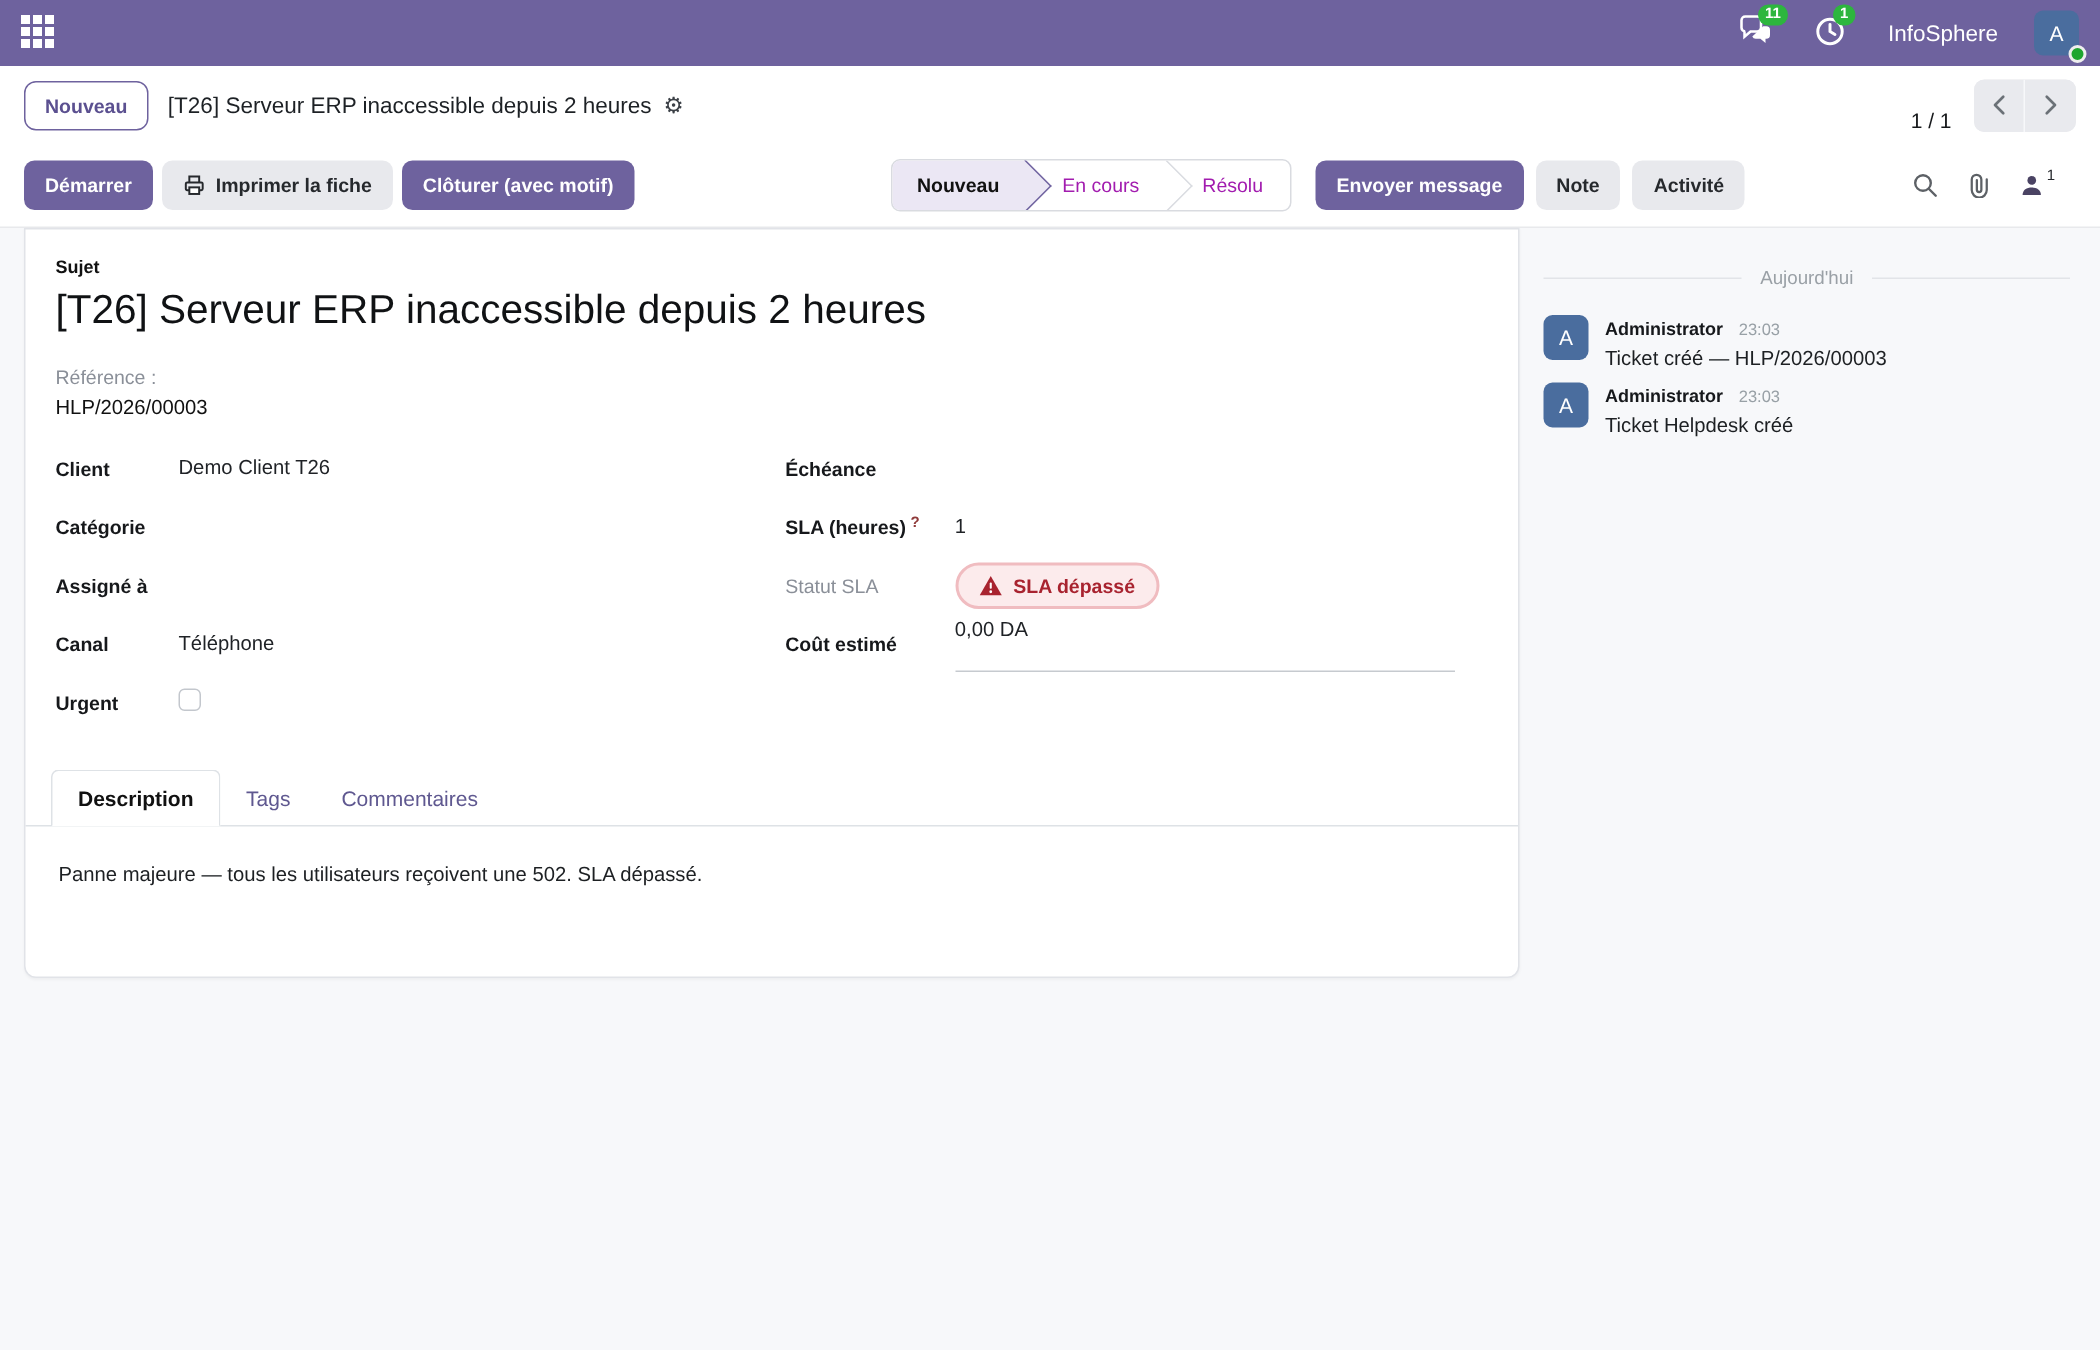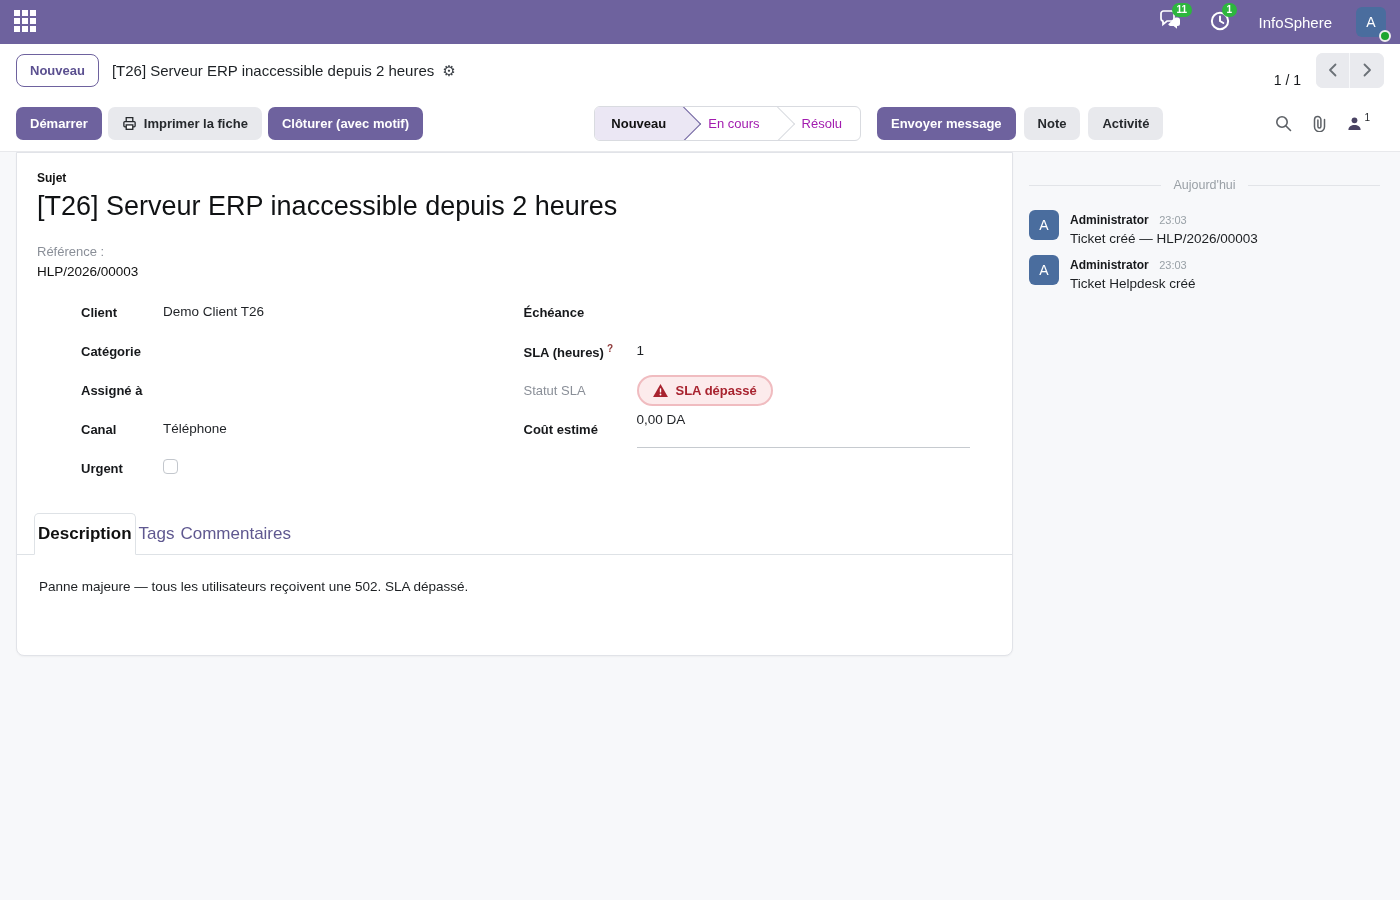--- a/index.html
+++ b/index.html
@@ -108,21 +108,21 @@
     border-radius: 0 0 8px 8px; box-shadow: 0 1px 2px rgba(0,0,0,0.04);
     padding: 18px 20px 0;
   }
   .subject-label { font-size: 12px; font-weight: bold; color: #111; }
   .subject-title { font-size: 27px; font-weight: 500; color: #101214; margin: 6px 0 22px; }
   .ref-label { font-size: 13px; color: #8a8f98; margin-bottom: 5px; }
   .ref-value { font-size: 13.5px; color: #111; margin-bottom: 14px; }
 
   .form-grid { display: grid; grid-template-columns: 1fr 1fr; column-gap: 18px; }
   .frow { display: grid; align-items: center; min-height: 39px; }
-  .col-left .frow { grid-template-columns: 82px 1fr; margin-left: 44px; }
+  .col-left .frow { grid-template-columns: 82px 1fr; }
   .col-right .frow { grid-template-columns: 113px 1fr; }
   .flabel { font-size: 13px; font-weight: bold; color: #16181b; }
   .flabel.muted { font-weight: normal; color: #8a8f98; }
   .fvalue { font-size: 13.5px; color: #1f2226; min-height: 17px; }
   .fvalue.editable { cursor: text; }
   .fvalue.underlined { border-bottom: 1px solid #c6cacf; padding-bottom: 20px; width: calc(100% - 22px); }
   .help-sup { color: #8f3a3a; font-size: 10px; vertical-align: super; margin-left: 3px; font-weight: bold; cursor: help; }
   .checkbox {
     display: inline-block; width: 15px; height: 15px; background: #fff;
     border: 1px solid #c3c7cd; border-radius: 4px; cursor: pointer;
@@ -132,21 +132,21 @@
     background: #fcebec; border: 2px solid #f0bcc0; border-radius: 17px;
     padding: 6px 14px; color: #a8232f; font-size: 13px; font-weight: bold;
   }
 
   
   .tabs {
     display: flex; margin: 24px -20px 0; padding-left: 17px;
     border-bottom: 1px solid #dee2e6;
   }
   .tab {
-    padding: 10px 3px; font-size: 17px; color: #5f5890; cursor: pointer;
+    padding: 10px 17px; font-size: 14px; color: #5f5890; cursor: pointer;
     position: relative; top: 1px; background: transparent; border: none; font-family: inherit;
   }
   .tab.active {
     background: #fff; border: 1px solid #dee2e6; border-bottom: 1px solid #fff;
     border-radius: 5px 5px 0 0; color: #111; font-weight: bold;
   }
   .tab-content { padding: 24px 2px 20px; min-height: 100px; font-size: 13.5px; color: #1d2023; }
 
   
   .chatter { flex: 1; padding-top: 14px; min-width: 0; }

